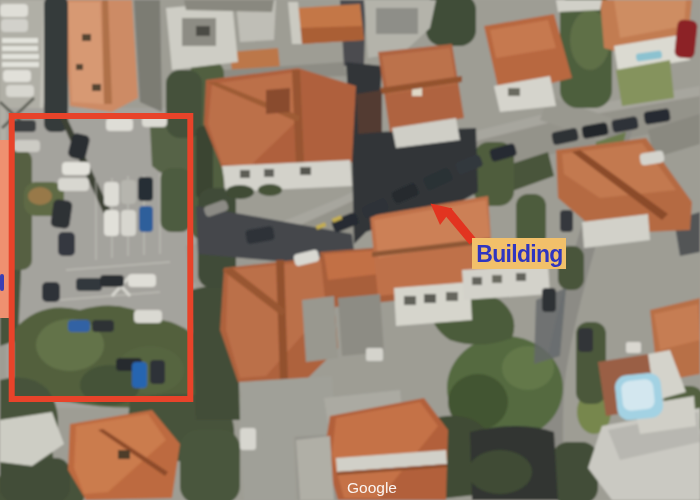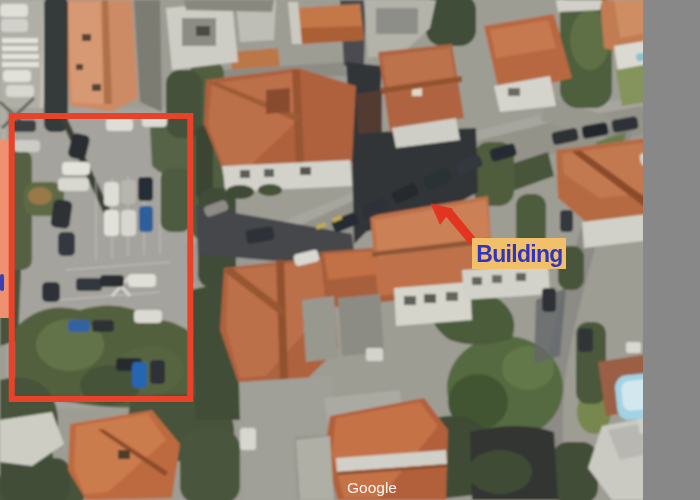--- a/index.html
+++ b/index.html
@@ -1,16 +1,16 @@
 <!DOCTYPE html>
 <html><head>
 <meta charset="utf-8">
 <style>
 html,body{margin:0;padding:0;background:#888;}
-#stage{width:643px;height:500px;position:relative;overflow:hidden;font-family:"Liberation Sans",sans-serif;}
+#stage{width:700px;height:500px;position:relative;overflow:hidden;font-family:"Liberation Sans",sans-serif;}
 </style>
 </head>
 <body>
 <div id="stage">
 <svg width="700" height="500" viewBox="0 0 700 500" xmlns="http://www.w3.org/2000/svg">
 <defs>
 <filter id="soft" x="-2%" y="-2%" width="104%" height="104%">
           <feGaussianBlur stdDeviation="1"></feGaussianBlur>
         </filter>
 <filter id="soft2" x="-10%" y="-10%" width="120%" height="120%">

